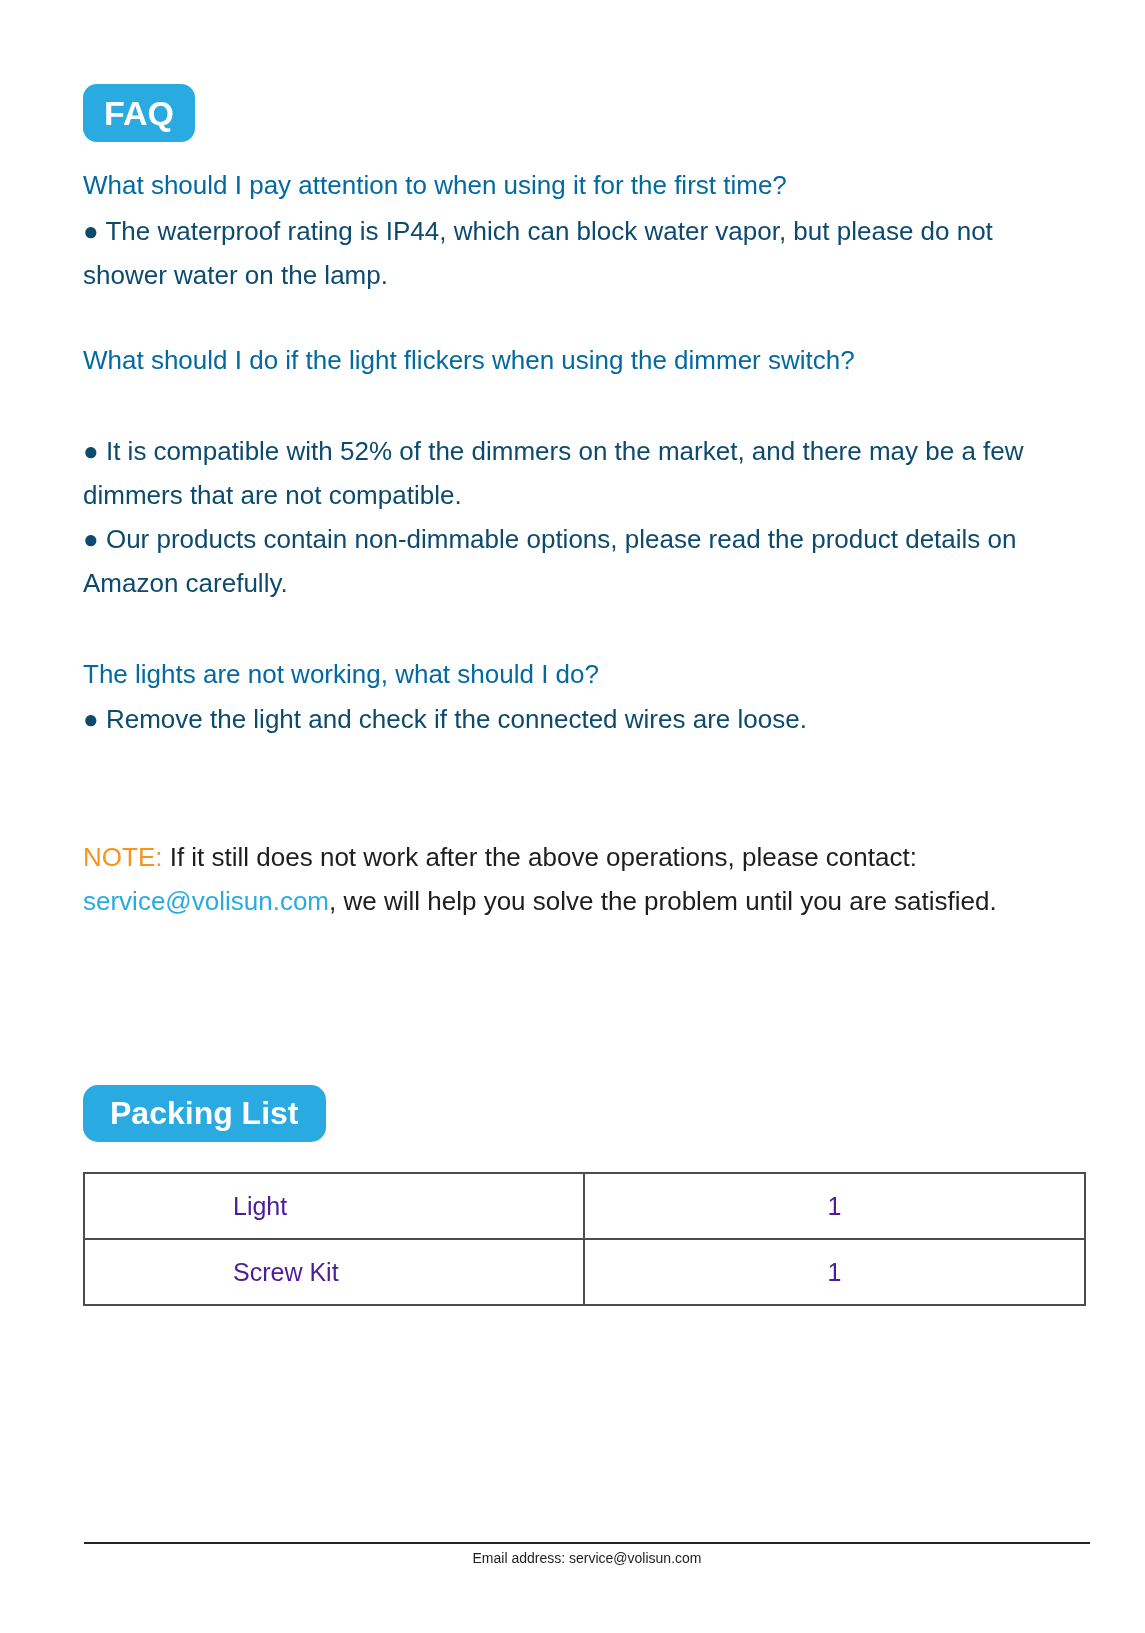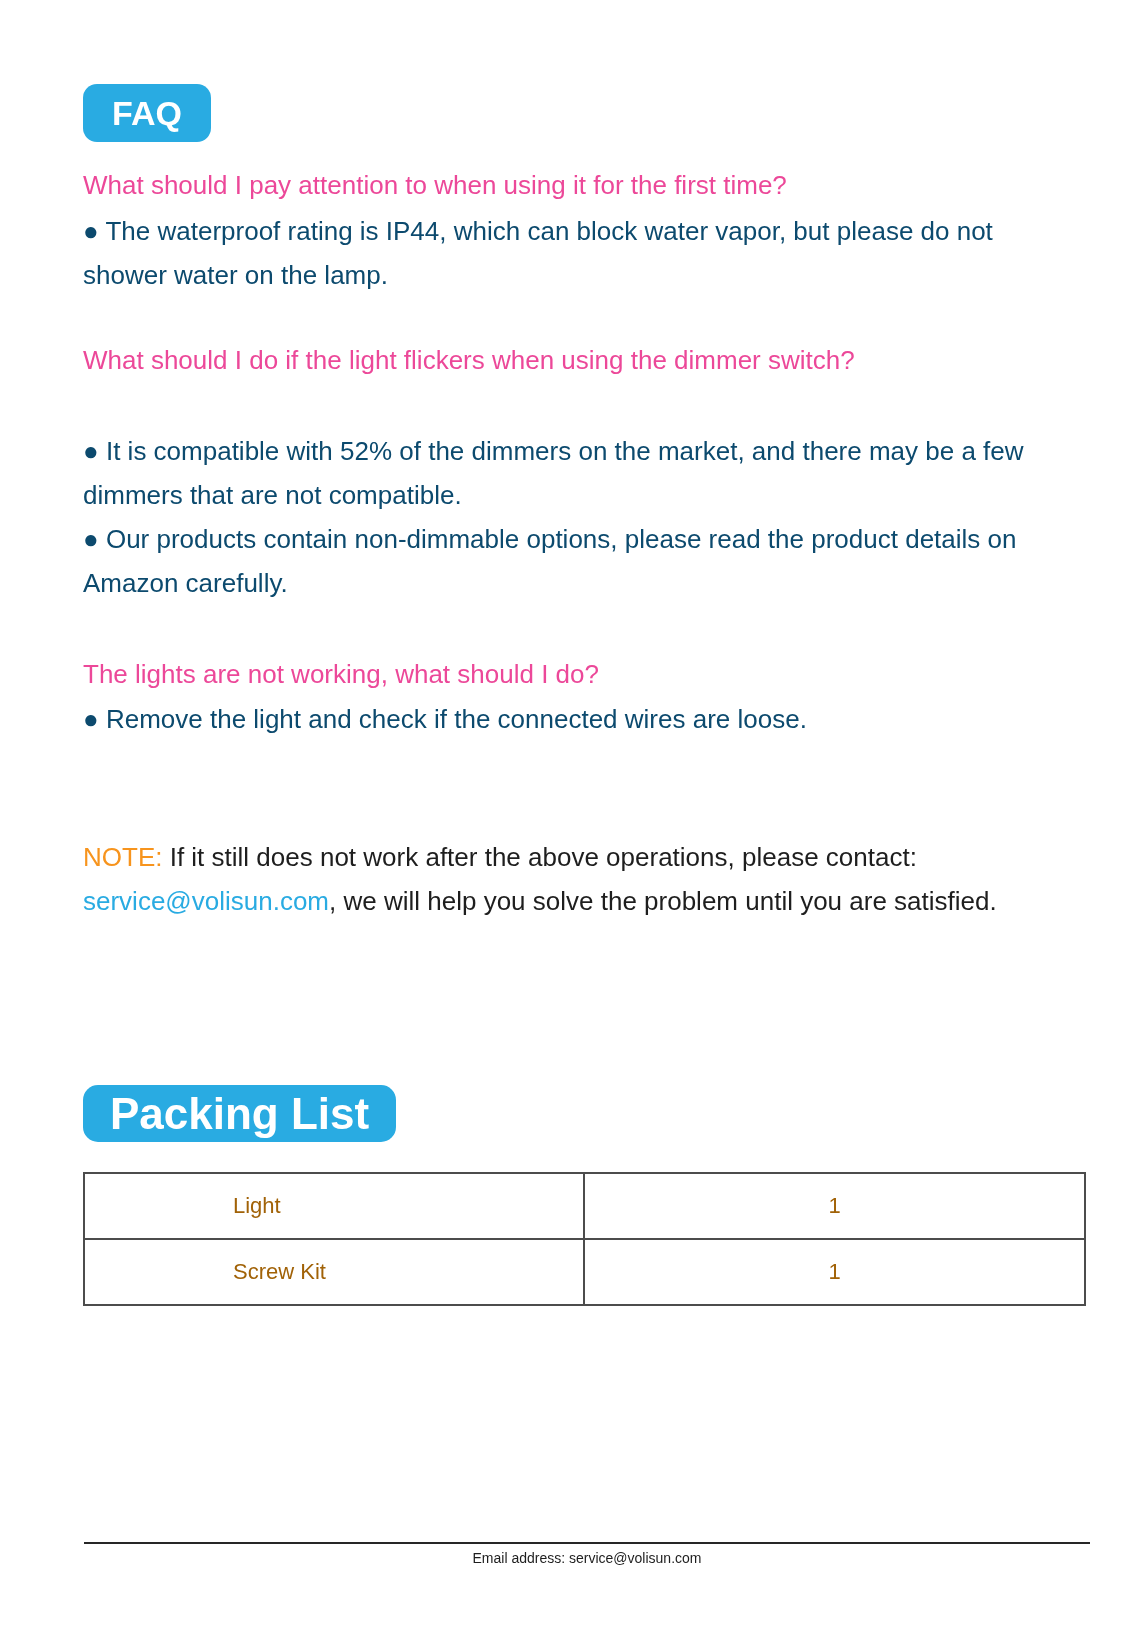--- a/index.html
+++ b/index.html
@@ -22,36 +22,36 @@
     color: #ffffff;
     font-weight: bold;
     border-radius: 14px;
     white-space: nowrap;
   }
   .badge.faq {
     top: 84px;
     font-size: 34px;
     line-height: 58px;
     height: 58px;
-    padding: 0 29px;
+    padding: 0 21px;
   }
   .badge.packing {
     top: 1085px;
-    font-size: 44px;
+    font-size: 32px;
     line-height: 57px;
     height: 57px;
     padding: 0 27px;
     border-radius: 15px;
   }
 
   .question {
     position: absolute;
     left: 83px;
     width: 1040px;
-    color: #ec4899;
+    color: #0369a1;
     font-size: 26px;
     line-height: 34px;
     white-space: nowrap;
   }
   .answer {
     position: absolute;
     left: 83px;
     width: 1040px;
     color: #0c4a6e;
     font-size: 26px;
@@ -76,22 +76,22 @@
     cursor: pointer;
   }
 
   table.packing-table {
     position: absolute;
     left: 83px;
     top: 1172px;
     width: 1001px;
     border-collapse: collapse;
     table-layout: fixed;
-    font-size: 22px;
-    color: #a16207;
+    font-size: 25px;
+    color: #4c1d95;
   }
   table.packing-table td {
     border: 2px solid #4C4C4C;
     height: 66px;
     vertical-align: middle;
   }
   td.item-name {
     width: 500px;
     text-align: left;
     padding-left: 148px;

